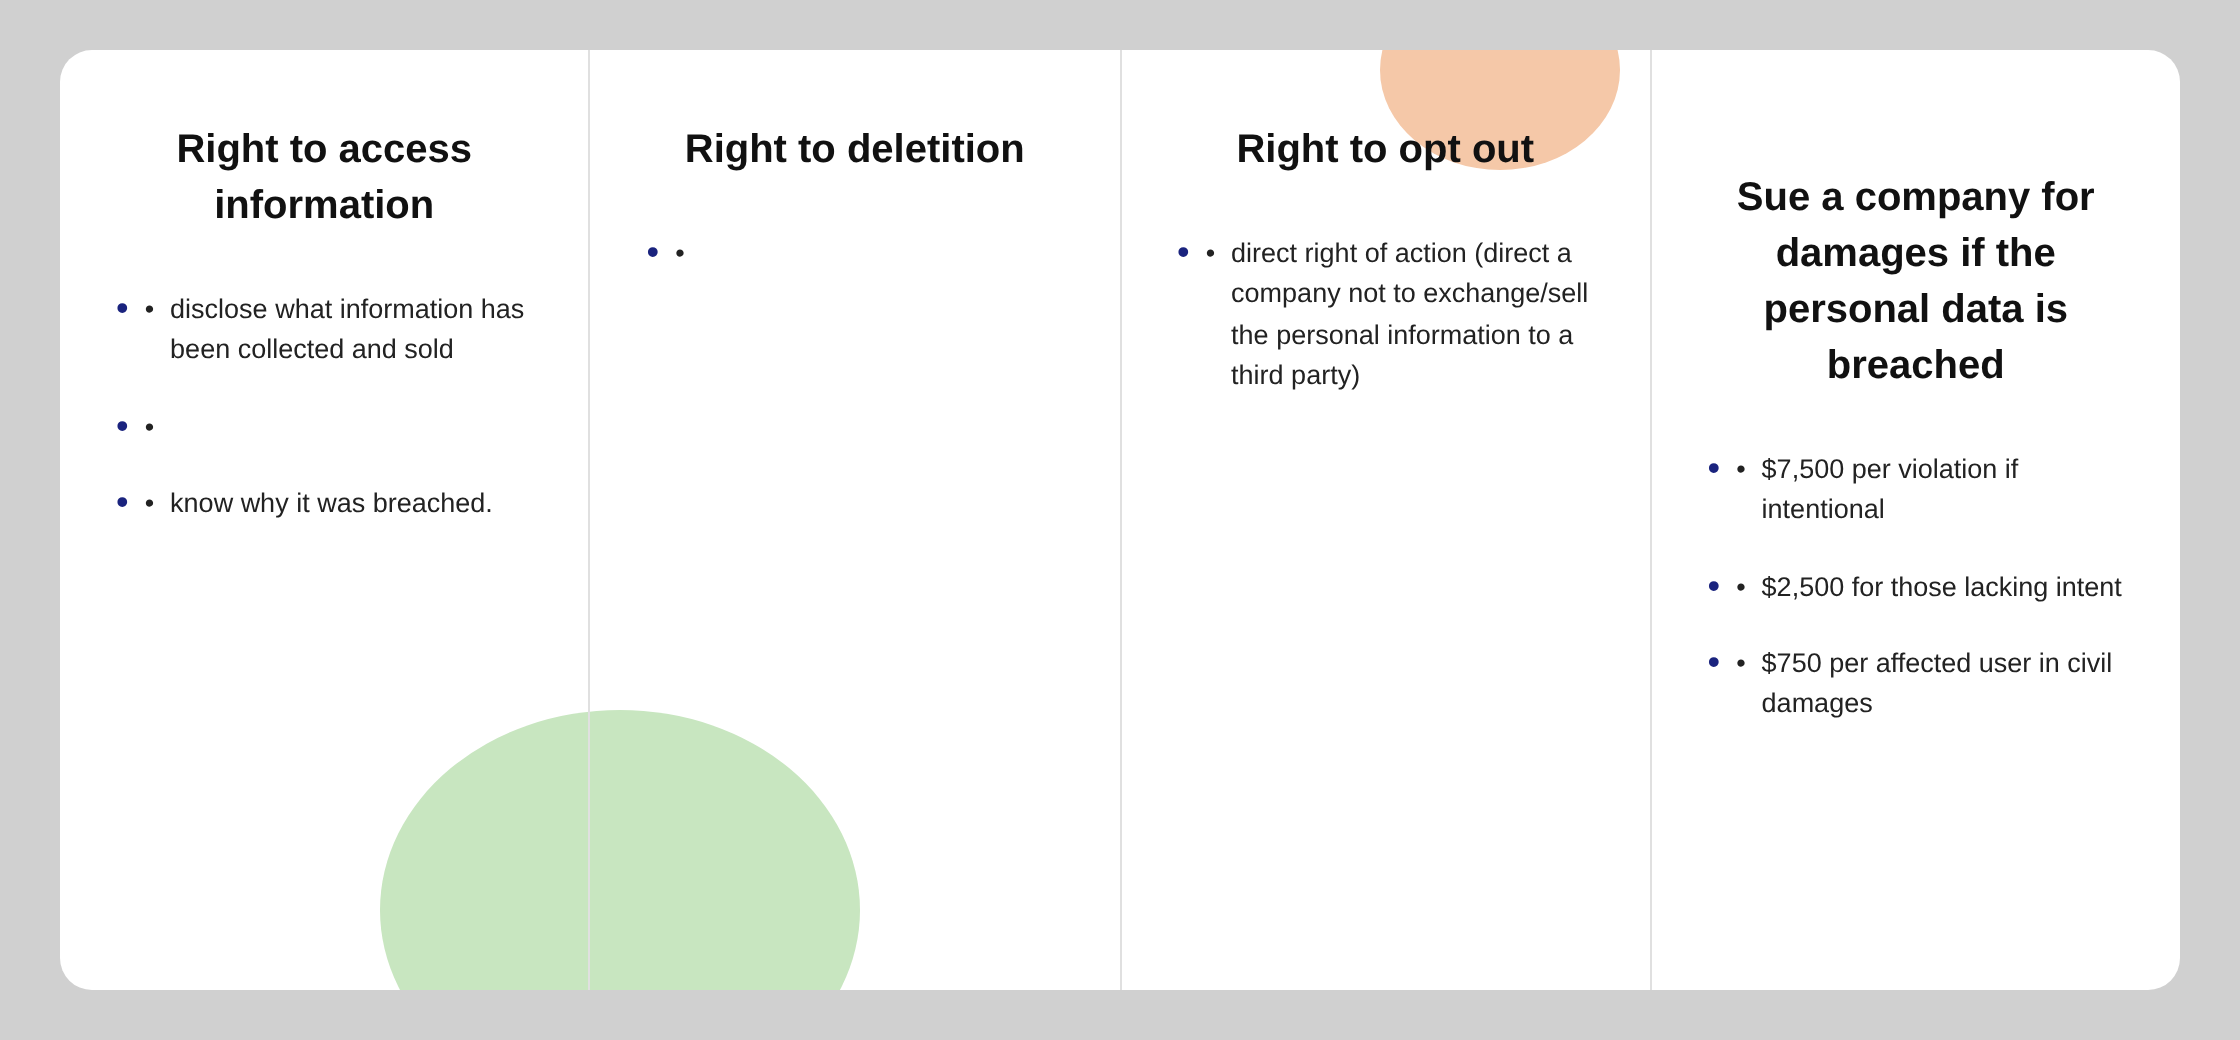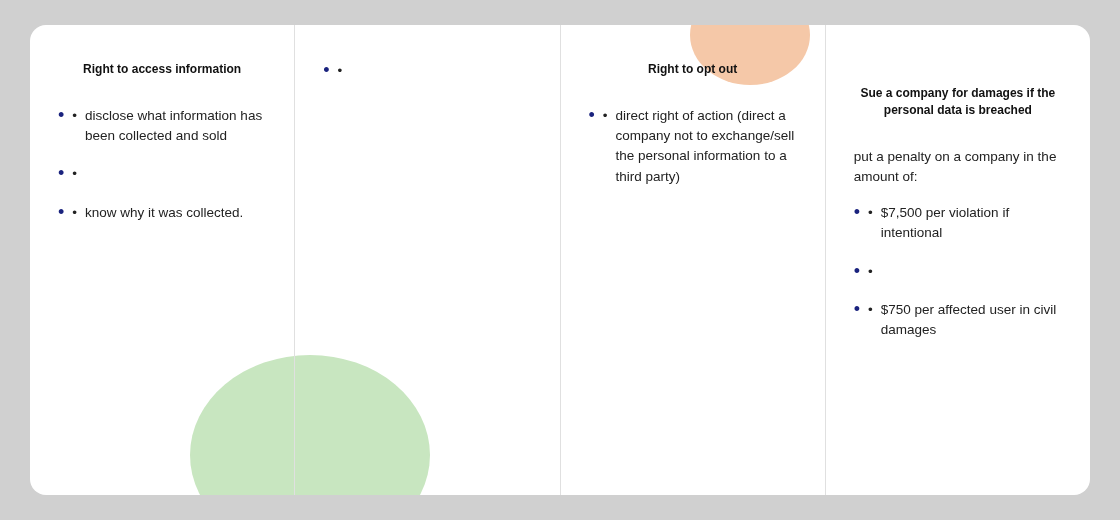--- a/index.html
+++ b/index.html
@@ -66,21 +66,21 @@
       flex: 1;
       padding: 36px 28px 28px 28px;
       position: relative;
     }
 
     .col:not(:last-child) {
       border-right: 1px solid #e0e0e0;
     }
 
     .col-title {
-      font-size: 12px;
+      font-size: 20px;
       font-weight: 700;
       color: #111111;
       text-align: center;
       margin-bottom: 28px;
       line-height: 1.4;
     }
 
     .col-intro {
       font-size: 13.5px;
       color: #222222;
@@ -136,53 +136,54 @@
       <ul class="bullet-list">
         <li>
           <span>•</span>
           <span>disclose  what information has been collected and sold</span>
         </li>
         <li>
           <span>•</span>
         </li>
         <li>
           <span>•</span>
-          <span>know why it was collected.</span>
+          <span>know why it was breached.</span>
         </li>
       </ul>
     </div>
 
     <div class="col">
+      <div class="col-title">Right to deletition</div>
       <ul class="bullet-list">
         <li>
           <span>•</span>
         </li>
       </ul>
     </div>
 
     <div class="col">
       <div class="col-title">Right to opt out</div>
       <ul class="bullet-list">
         <li>
           <span>•</span>
           <span>direct right of action (direct a company not to exchange/sell the personal information to a third party)</span>
         </li>
       </ul>
     </div>
 
     <div class="col col-4">
       <div class="col-title">Sue a company for damages if the personal data is breached</div>
-      <p class="col-intro">put a penalty on a company in the amount of:</p>
       <ul class="bullet-list">
         <li>
           <span>•</span>
           <span>$7,500 per violation if intentional</span>
         </li>
         <li>
           <span>•</span>
+          <span>$2,500 for those lacking intent</span>
         </li>
         <li>
           <span>•</span>
           <span>$750 per affected user in civil damages</span>
         </li>
       </ul>
     </div>
   </div>
 </div>
 

